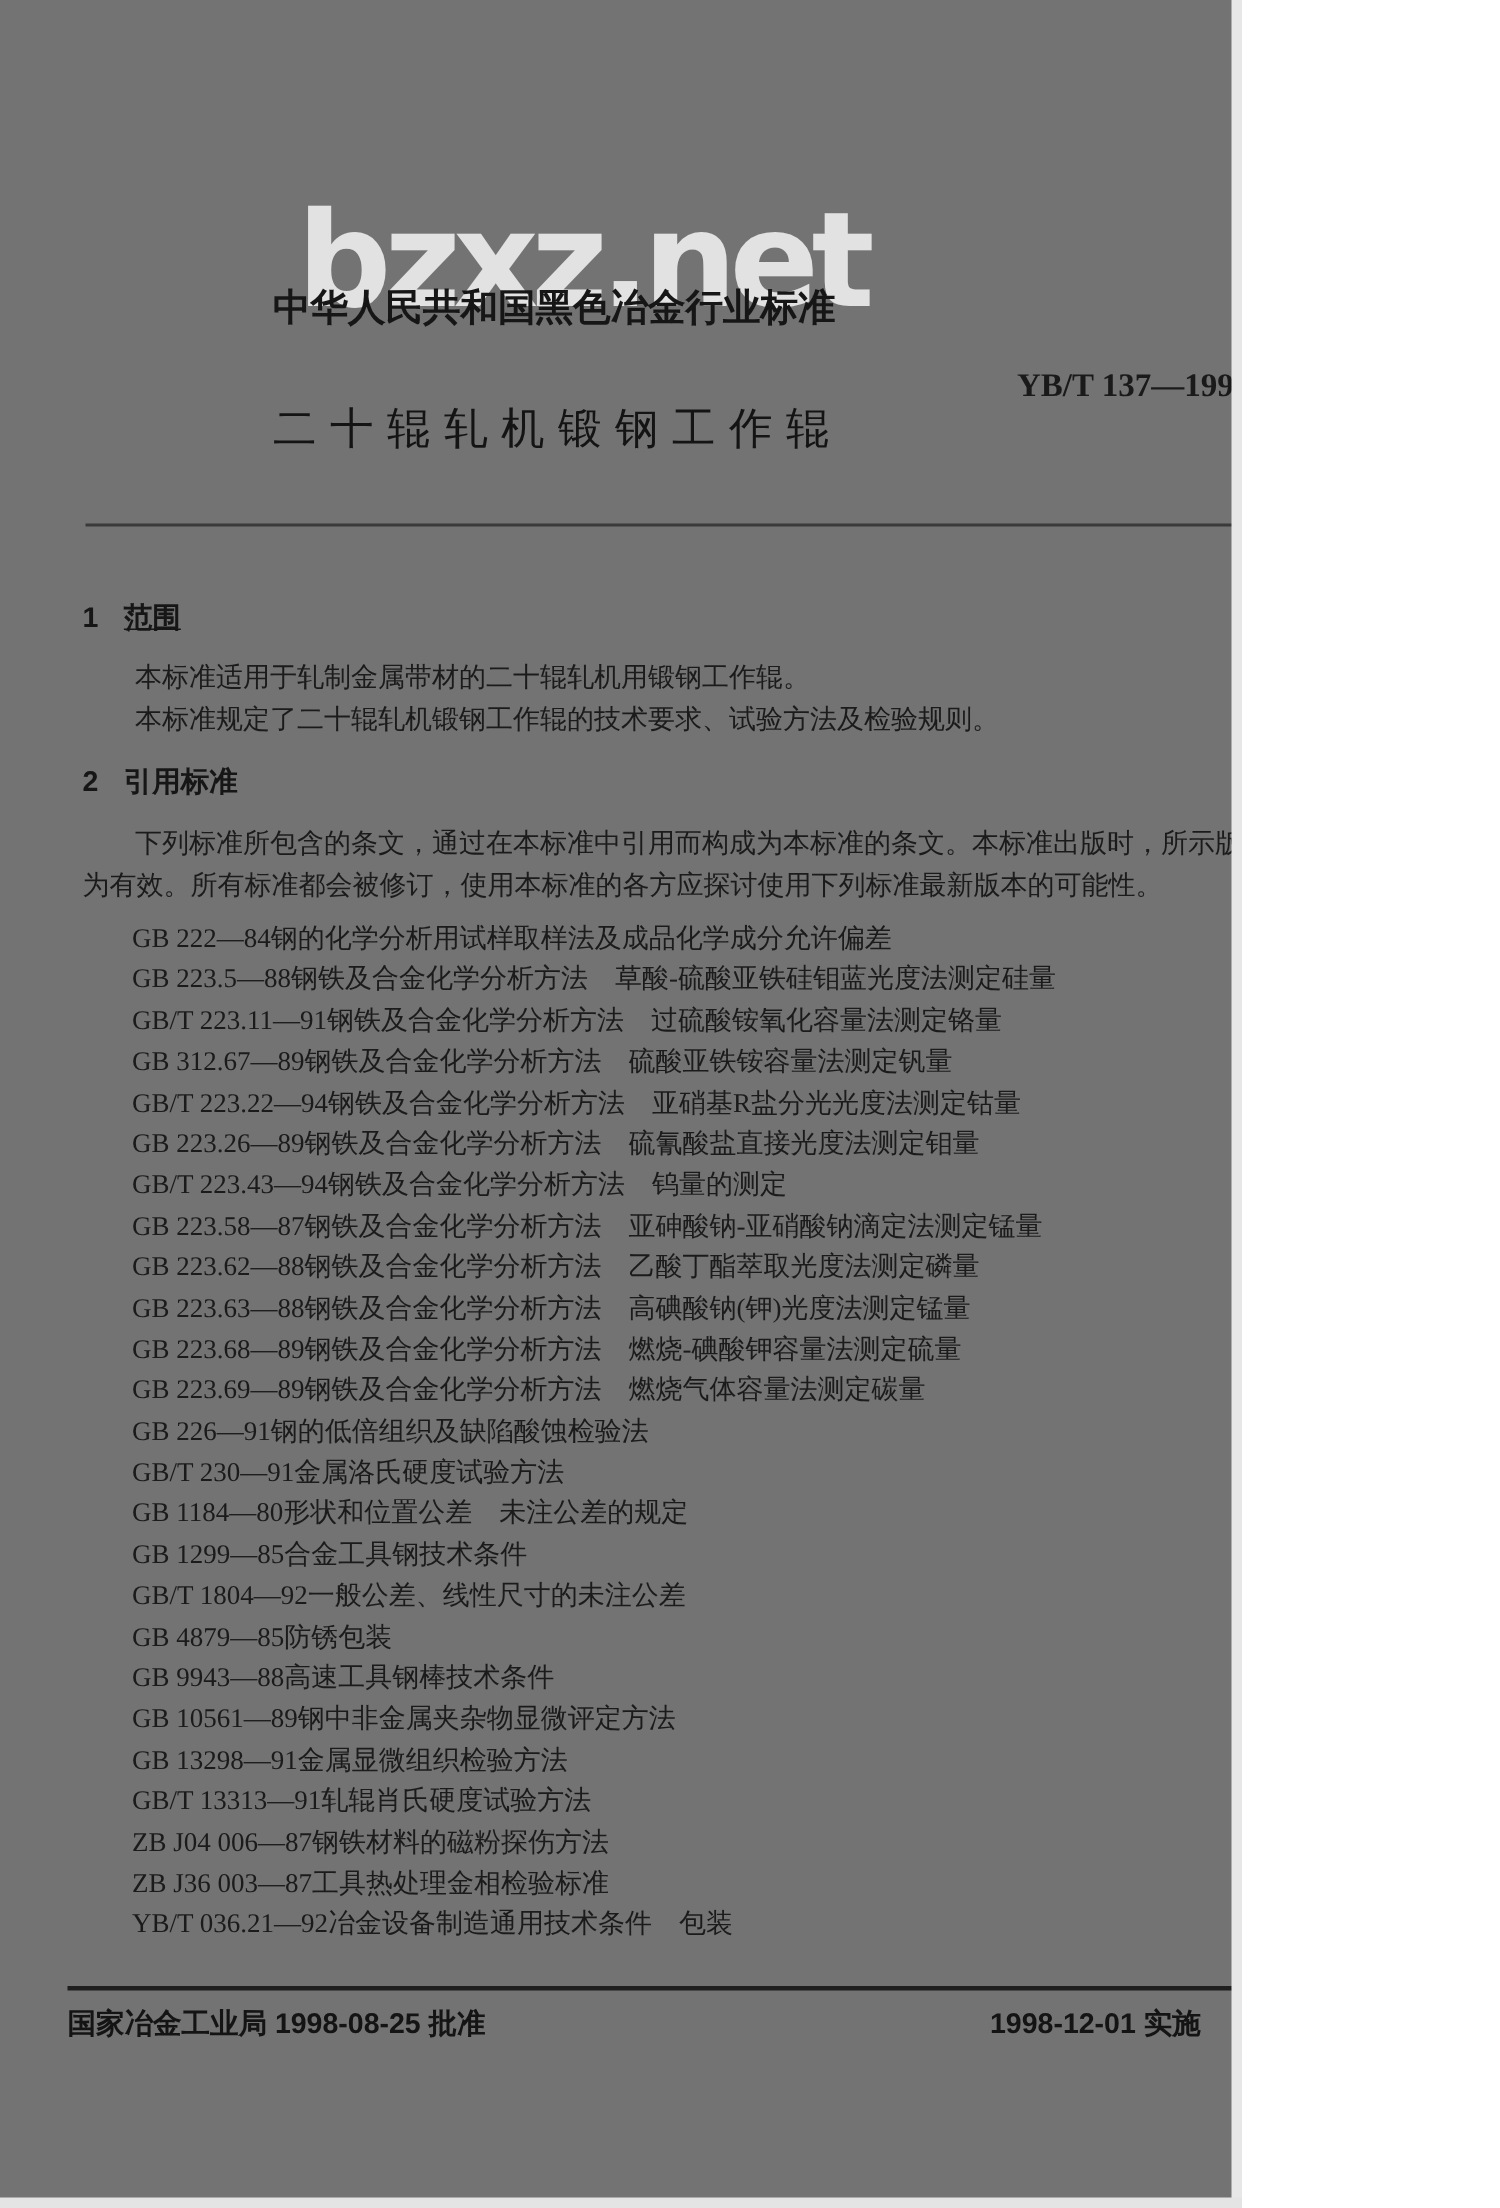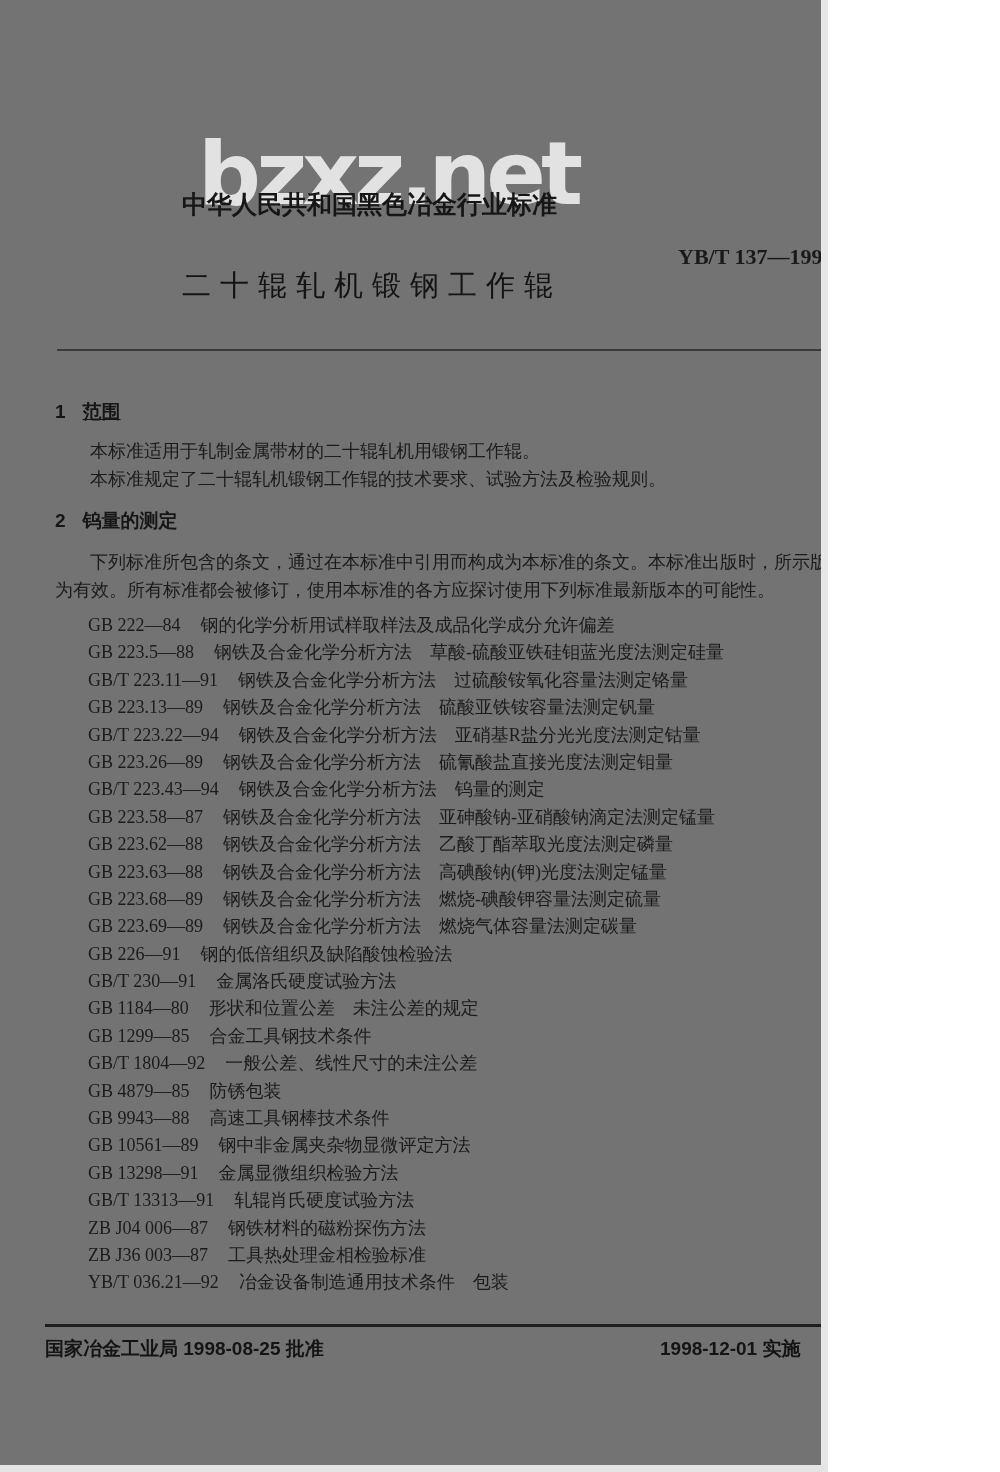--- a/index.html
+++ b/index.html
@@ -65,21 +65,21 @@
   .sec2-intro {
     position: absolute; left: 55px; top: 548px; width: 826px;
     text-indent: 35px; word-break: break-all;
   }
   .ref-list { position: absolute; left: 88px; top: 612px; width: 880px; }
   .ref-row {
     height: 27.4px; line-height: 27.4px; font-size: 18px;
     white-space: nowrap; color: #1b1b1b;
   }
   .ref-code { display: inline-block; }
-  .ref-title { display: inline-block; margin-left: 20px; }
+  .ref-title { display: inline-block; }
   .rule-bottom {
     position: absolute; left: 45px; top: 1324px; width: 820px; height: 3px;
     background: #1f1f1f;
   }
   .footer-approval {
     position: absolute; left: 45px; top: 1336px;
     font-family: "Liberation Sans", "DejaVu Sans", sans-serif;
     font-weight: 700; font-size: 19px; color: #141414; white-space: nowrap;
   }
   .footer-impl {
@@ -111,42 +111,42 @@
   <div class="sec-head" id="sec1-head">
     <span class="sec-num">1</span><span>范围</span>
   </div>
 
   <div class="sec1-paras body-text">
     <p>本标准适用于轧制金属带材的二十辊轧机用锻钢工作辊。</p>
     <p>本标准规定了二十辊轧机锻钢工作辊的技术要求、试验方法及检验规则。</p>
   </div>
 
   <div class="sec-head" id="sec2-head">
-    <span class="sec-num">2</span><span>钨量的测定</span>
+    <span class="sec-num">2</span><span>引用标准</span>
   </div>
 
   <div class="sec2-intro body-text">下列标准所包含的条文，通过在本标准中引用而构成为本标准的条文。本标准出版时，所示版本均为有效。所有标准都会被修订，使用本标准的各方应探讨使用下列标准最新版本的可能性。</div>
 
   <div class="ref-list">
 
       <div class="ref-row">
         <span class="ref-code">GB 222—84</span><span class="ref-title">钢的化学分析用试样取样法及成品化学成分允许偏差</span>
       </div>
 
       <div class="ref-row">
         <span class="ref-code">GB 223.5—88</span><span class="ref-title">钢铁及合金化学分析方法　草酸-硫酸亚铁硅钼蓝光度法测定硅量</span>
       </div>
 
 
       <div class="ref-row">
         <span class="ref-code">GB/T 223.11—91</span><span class="ref-title">钢铁及合金化学分析方法　过硫酸铵氧化容量法测定铬量</span>
       </div>
 
       <div class="ref-row">
-        <span class="ref-code">GB 223.13—89</span><span class="ref-title">钢铁及合金化学分析方法　硫酸亚铁铵容量法测定钒量</span>
+        <span class="ref-code">GB 312.67—89</span><span class="ref-title">钢铁及合金化学分析方法　硫酸亚铁铵容量法测定钒量</span>
       </div>
 
       <div class="ref-row">
         <span class="ref-code">GB/T 223.22—94</span><span class="ref-title">钢铁及合金化学分析方法　亚硝基R盐分光光度法测定钴量</span>
       </div>
 
       <div class="ref-row">
         <span class="ref-code">GB 223.26—89</span><span class="ref-title">钢铁及合金化学分析方法　硫氰酸盐直接光度法测定钼量</span>
       </div>
 

